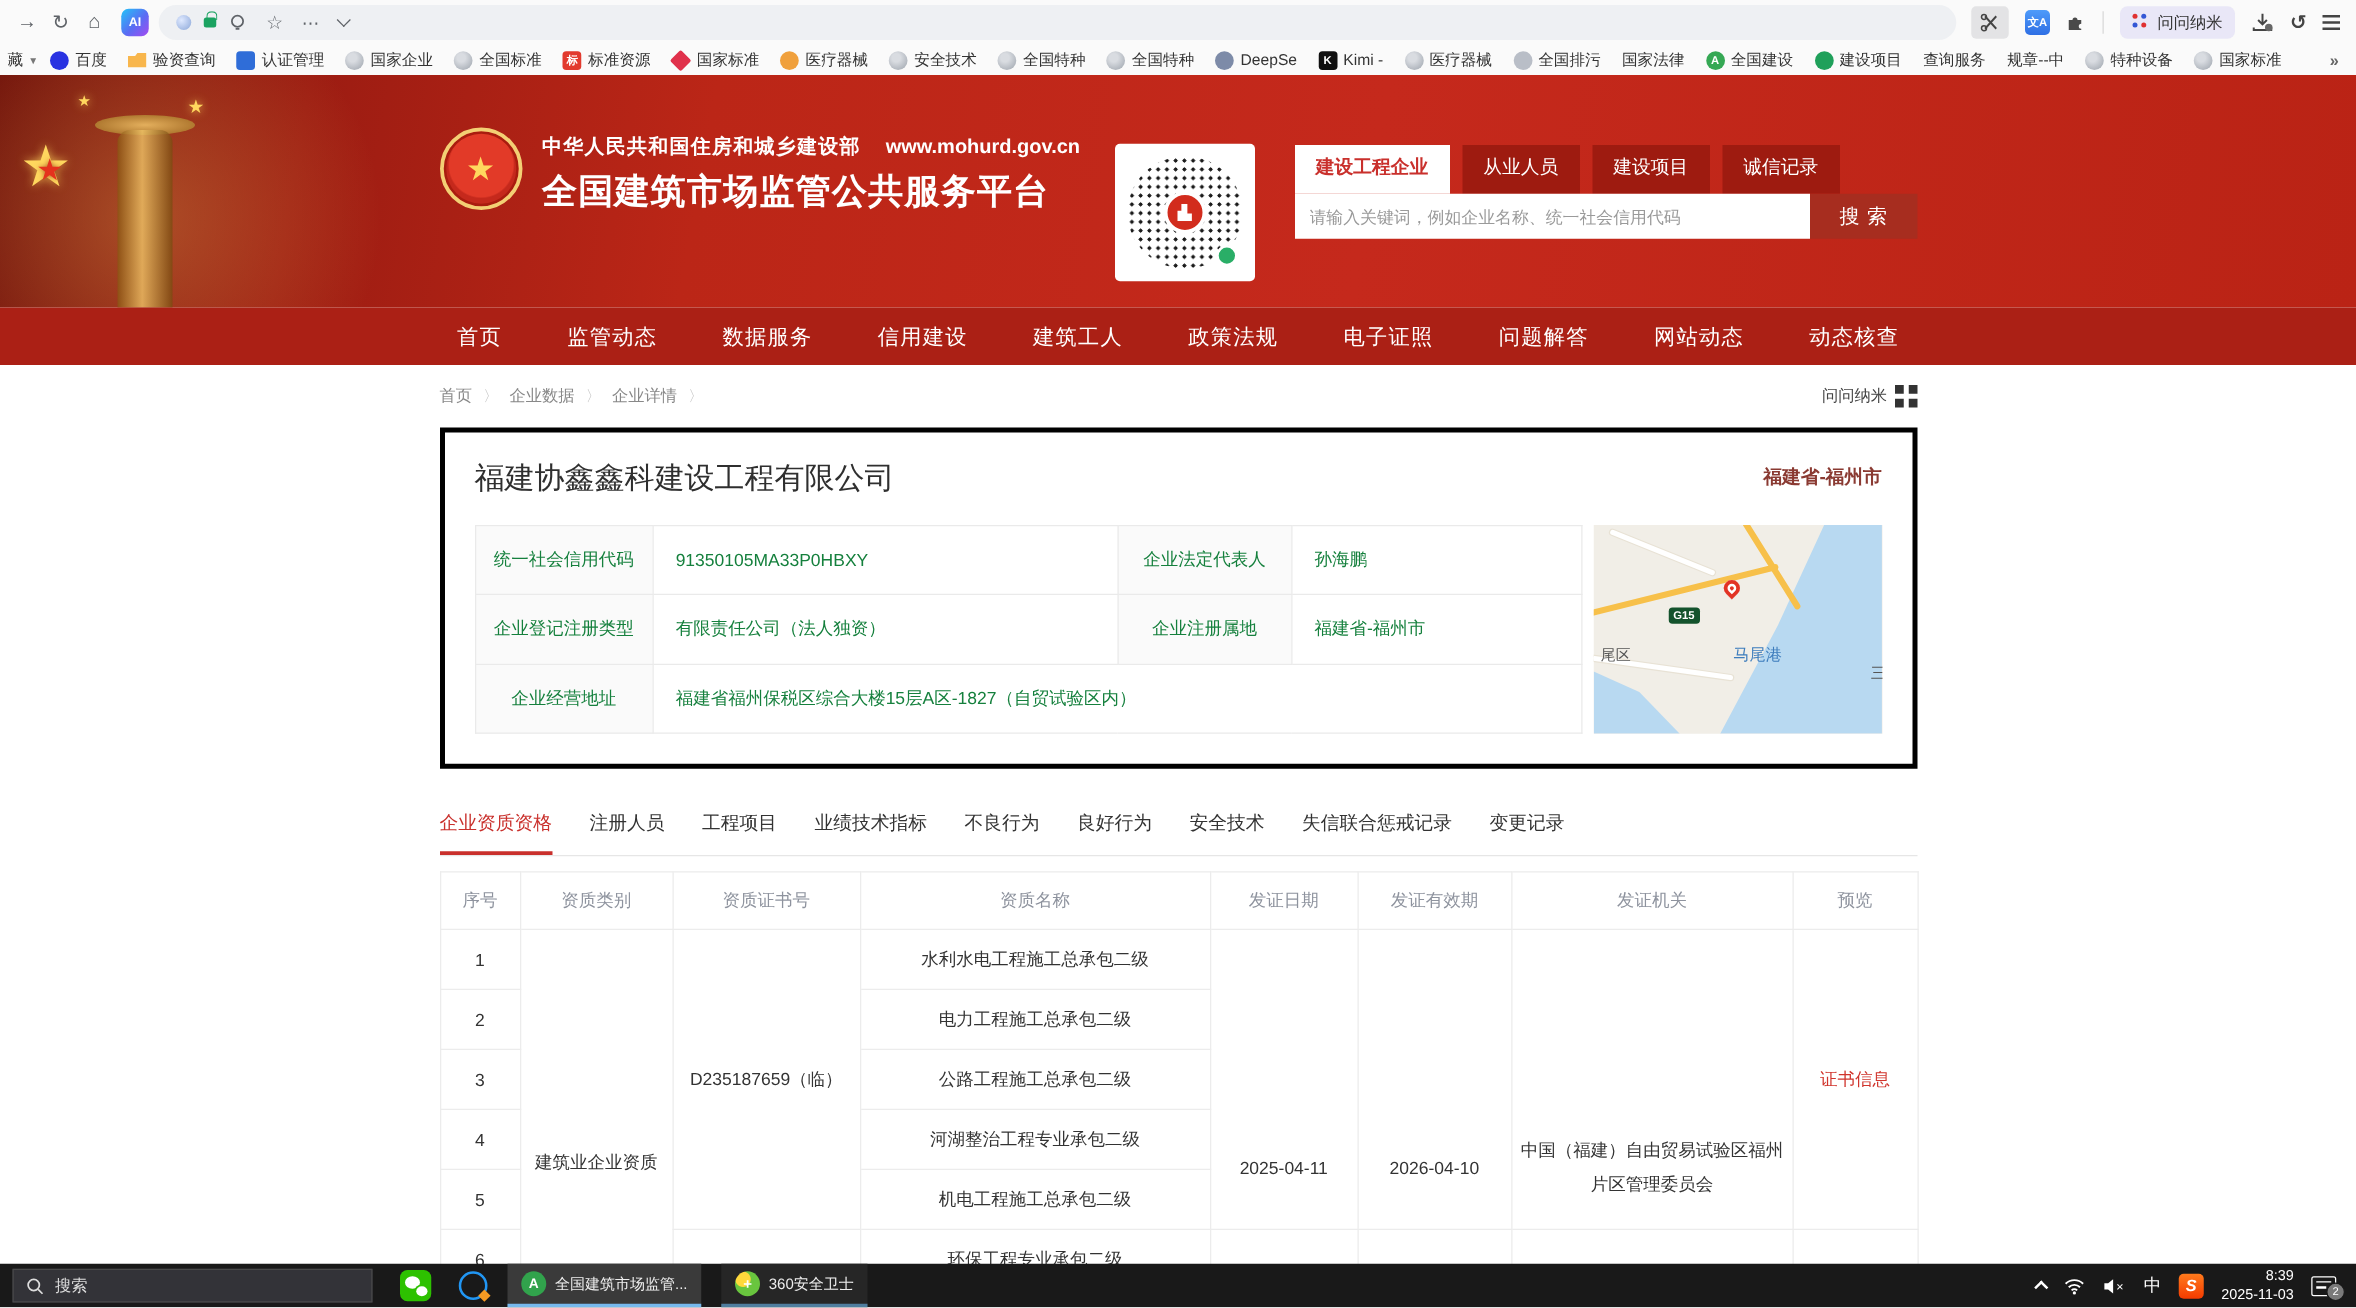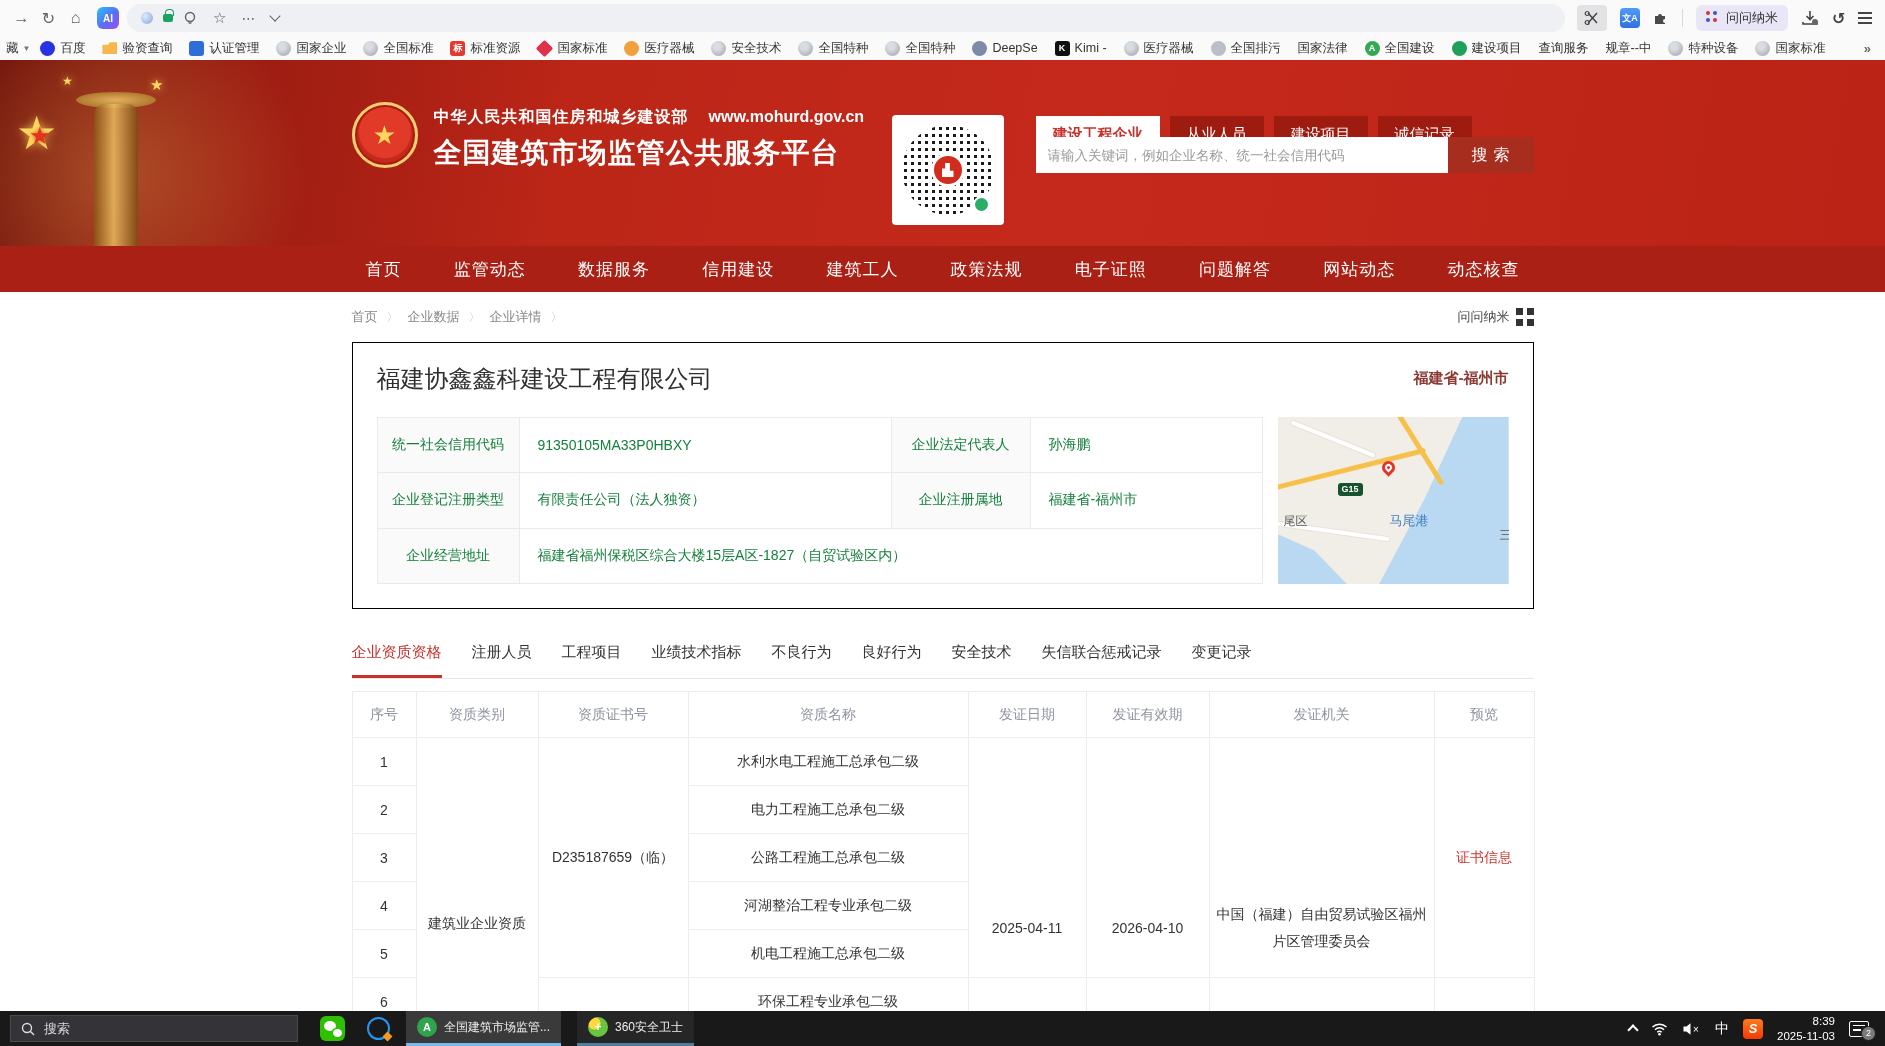--- a/index.html
+++ b/index.html
@@ -54,21 +54,21 @@
   .emblem span{color:#ffd75e;font-size:26px;line-height:1}
   .banner-t1{position:absolute;left:82px;top:47px;font-size:16px;font-weight:bold;color:#fff;letter-spacing:1px;white-space:nowrap}
   .banner-t1 .site{margin-left:20px;letter-spacing:0}
   .banner-t2{position:absolute;left:82px;top:74px;font-size:28px;font-weight:bold;color:#fff;letter-spacing:1px;white-space:nowrap}
   .qr-box{position:absolute;left:540px;top:55px;width:112px;height:110px;background:#fff;border-radius:4px;display:flex;align-items:center;justify-content:center}
   .qr-pattern{width:92px;height:90px;border-radius:50%;background-image:radial-gradient(#1b1b1b 1.5px,transparent 1.7px);background-size:7px 7px;position:relative}
   .qr-center{position:absolute;left:50%;top:50%;width:34px;height:34px;margin:-17px 0 0 -17px;background:#d22c1d;border-radius:50%;border:3px solid #fff;display:flex;align-items:center;justify-content:center}
   .qr-bldg{width:12px;height:14px;background:#fff;clip-path:polygon(0 100%,0 40%,30% 40%,30% 0,70% 0,70% 55%,100% 55%,100% 100%)}
   .qr-green{position:absolute;right:4px;bottom:2px;width:17px;height:17px;background:#2aae67;border-radius:50%;border:2px solid #fff}
   .search-mod{position:absolute;left:684px;top:56px;width:498px}
-  .search-tabs{display:flex;gap:10px;height:21px}
+  .search-tabs{display:flex;gap:10px;height:39px}
   .s-tab{padding:0 17px;line-height:35px;font-size:15px;background:#9e1b10;color:#fff;cursor:pointer;white-space:nowrap}
   .s-tab.active{background:#fff;color:#c9302c;font-weight:bold}
   .search-row{display:flex;height:36px}
   .search-row input{flex:1;border:none;outline:none;padding:0 12px;font-size:13.5px;color:#333;background:#fff;font-family:inherit}
   .search-row input::placeholder{color:#9a9a9a}
   .s-btn{width:86px;background:#a72d1f;color:#fff;font-size:16px;letter-spacing:6px;display:flex;align-items:center;justify-content:center;cursor:pointer;padding-left:6px}
 
   
   .main-nav{position:absolute;top:246px;left:0;width:100%;height:46px;background:#ab2015}
   .main-nav-inner{width:1182px;margin:0 auto;height:100%;display:flex;justify-content:space-between;align-items:center;padding:0 14px}
@@ -79,21 +79,21 @@
   .container{width:1182px;margin:0 auto}
   .crumb-row{display:flex;align-items:center;height:50px;font-size:13px;color:#888}
   .crumb{cursor:pointer}
   .crumb-sep{color:#c2c2c2;margin:0 9px;font-size:12px}
   .mobile-view{margin-left:auto;display:flex;align-items:center;gap:6px;color:#444;cursor:pointer}
   .qr-mini{width:18px;height:18px;background:
      linear-gradient(#333,#333) 0 0/7px 7px no-repeat,
      linear-gradient(#333,#333) 11px 0/7px 7px no-repeat,
      linear-gradient(#333,#333) 0 11px/7px 7px no-repeat,
      linear-gradient(#333,#333) 11px 11px/7px 7px no-repeat}
-  .company-card{border:1px solid #000000;padding:20px 24px 24px}
+  .company-card{border:4px solid #000000;padding:20px 24px 24px}
   .card-head{display:flex;align-items:flex-start}
   .company-name{font-size:24px;color:#2f2f2f;font-weight:500}
   .company-region{margin-left:auto;font-size:15px;font-weight:bold;color:#8a3a32;margin-top:6px}
   .card-body{display:flex;margin-top:22px}
   .info-table{border-collapse:collapse;table-layout:fixed;width:885px}
   .info-table td{border:1px solid #eaeaea;font-size:14px;color:#15803d;height:55px}
   .info-table .lbl{background:#fafafa;text-align:center}
   .info-table .val{padding:0 18px}
   
   .map{margin-left:auto;width:231px;height:167px;position:relative;background:#f1eee7;overflow:hidden;flex:0 0 auto}

